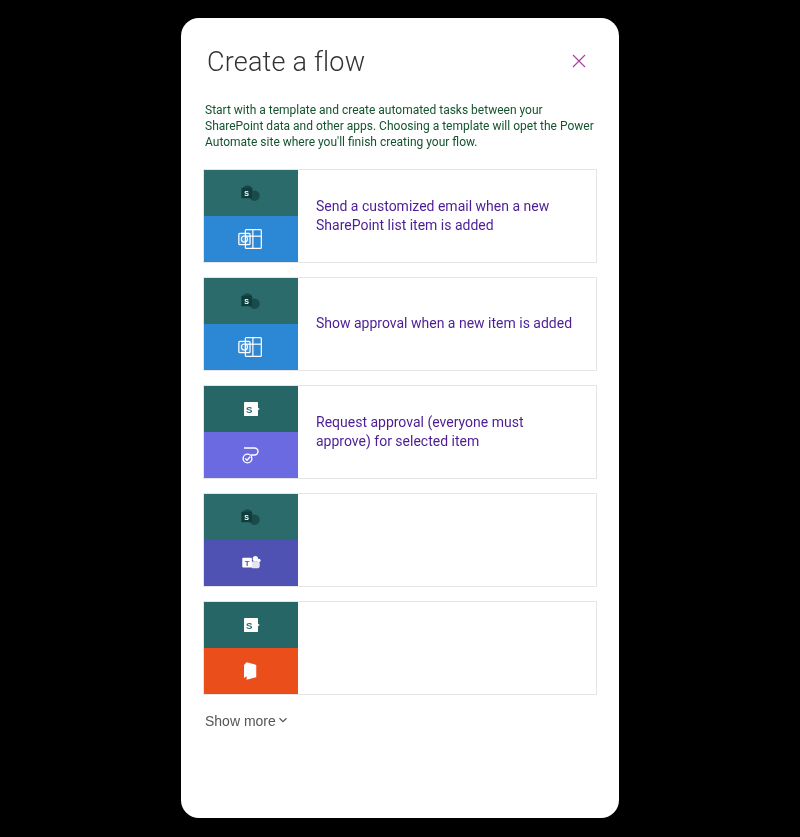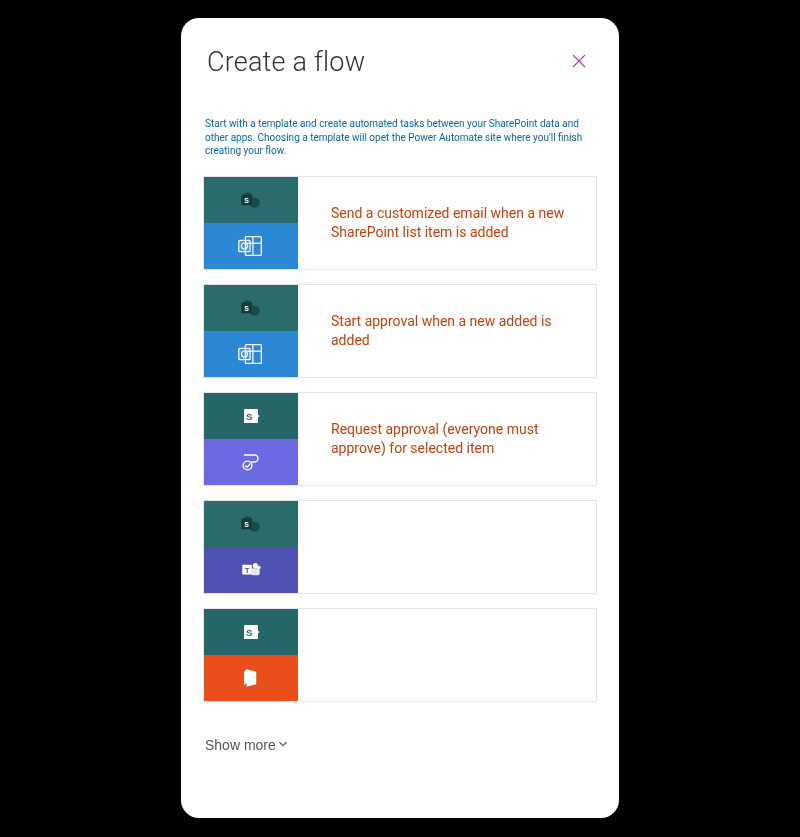--- a/index.html
+++ b/index.html
@@ -17,21 +17,21 @@
     width: 438px;
     height: 800px;
     background: #fff;
     border-radius: 18px;
     padding: 28px 22px 20px 22px;
   }
   .header-row {
     display: flex;
     align-items: center;
     justify-content: space-between;
-    margin-bottom: 39px;
+    margin-bottom: 24px;
     padding: 0 4px;
   }
   .title {
     font-size: 27px;
     font-weight: 300;
     color: #333;
     letter-spacing: 0.2px;
   }
   .close-btn {
     background: none;
@@ -39,23 +39,23 @@
     cursor: pointer;
     width: 28px;
     height: 28px;
     display: flex;
     align-items: center;
     justify-content: center;
     color: #a83d9e;
   }
   .close-btn svg { width: 18px; height: 18px; }
   .description {
-    font-size: 10px;
+    font-size: 12px;
     line-height: 1.35;
-    color: #0369a1;
+    color: #14532d;
     margin-bottom: 18px;
     padding: 0 2px;
   }
   .templates { display: flex; flex-direction: column; gap: 14px; }
   .template {
     display: flex;
     border: 1px solid #e5e5e5;
     height: 94px;
     cursor: pointer;
     background: #fff;
@@ -79,26 +79,25 @@
   .tile-sp-teal  { background: #276666; }
   .tile-purple   { background: #6c6ae0; }
   .tile-indigo   { background: #4f52b2; }
   .tile-orange   { background: #e94e1b; }
   .label-cell {
     flex: 1;
     padding: 10px 18px;
     display: flex;
     align-items: center;
     font-size: 14px;
-    color: #c2410c;
+    color: #4c1d95;
     line-height: 1.35;
-    margin-left: 15px;
   }
   .show-more {
-    margin-top: 33px;
+    margin-top: 16px;
     background: none;
     border: none;
     font-size: 14px;
     color: #555;
     display: flex;
     align-items: center;
     cursor: pointer;
     padding: 2px 2px;
   }
   .show-more svg { width: 14px; height: 14px; }
@@ -160,21 +159,21 @@
         <div class="tile tile-outlook big">
           <svg viewBox="0 0 32 32" fill="none" stroke="#fff" stroke-width="1.3">
               <rect x="10" y="6" width="17" height="20" rx="1"></rect>
               <line x1="10" y1="13" x2="27" y2="13"></line>
               <line x1="18" y1="6" x2="18" y2="26"></line>
               <rect x="3" y="10" width="12" height="12" rx="1" fill="#fff" fill-opacity="0.12"></rect>
               <circle cx="9" cy="16" r="3.2"></circle>
             </svg>
         </div>
       </div>
-      <div class="label-cell">Start approval when a new added is added</div>
+      <div class="label-cell">Show approval when a new item is added</div>
     </div>
 
     <div class="template">
       <div class="tiles">
         <div class="tile tile-sp-teal">
           <svg viewBox="0 0 32 32">
               <rect x="8" y="8" width="16" height="16" rx="1" fill="#fff"></rect>
               <text x="14" y="20" text-anchor="middle" fill="#276666" font-size="11" font-family="Arial" font-weight="bold">S</text>
               <polygon points="20,12 26,16 20,20" fill="#fff"></polygon>
             </svg>

